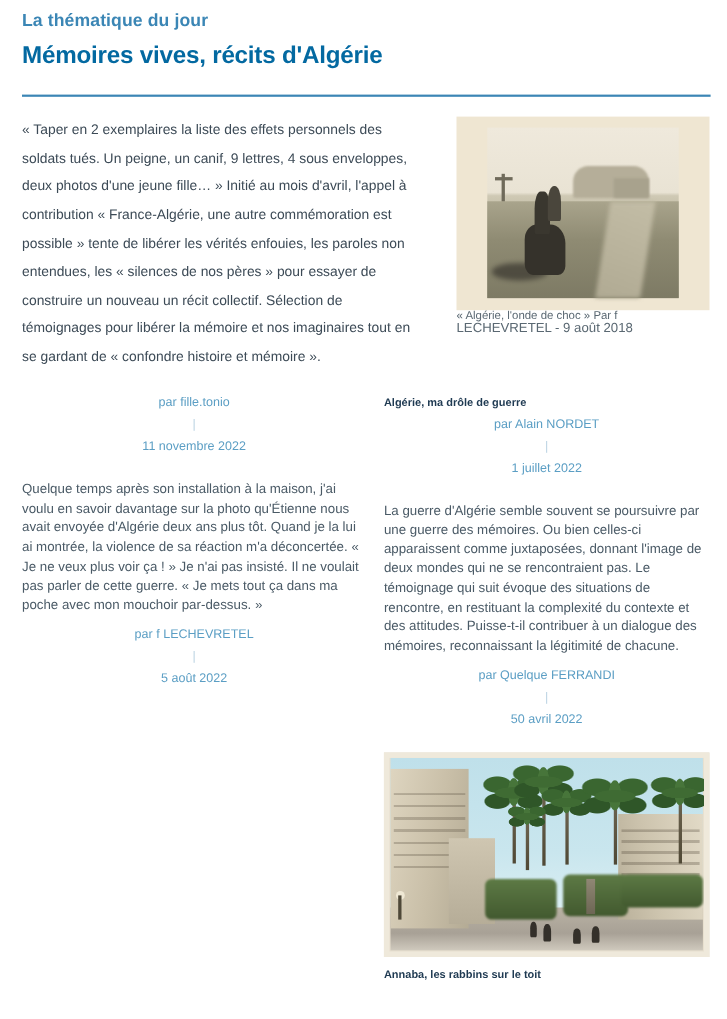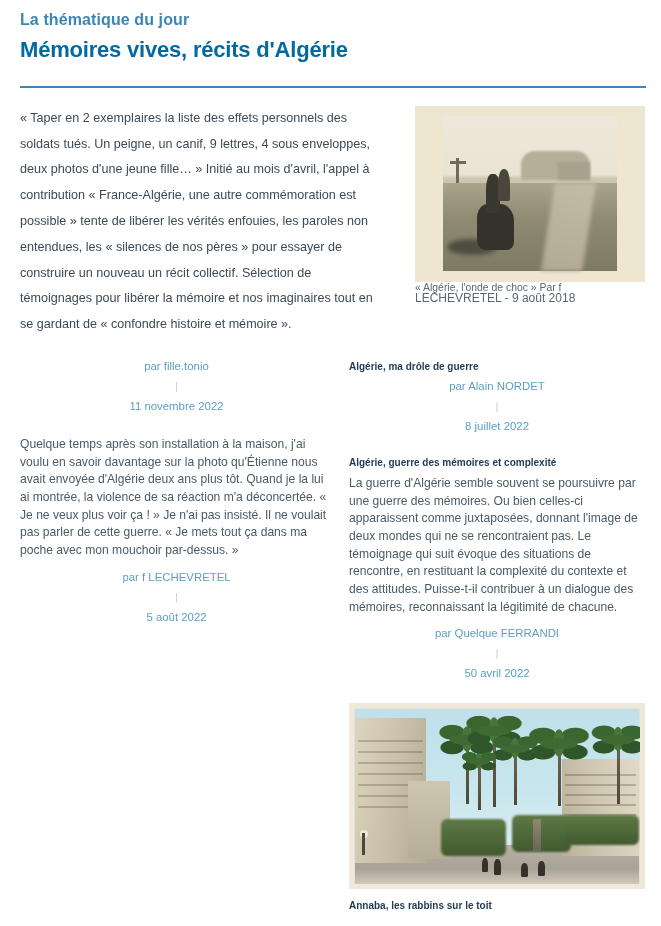--- a/index.html
+++ b/index.html
@@ -384,26 +384,25 @@
 
     </div>
 
     <div class="col-right">
 
       <div class="article">
         <h3 class="art-headline">Algérie, ma drôle de guerre</h3>
         <div class="byline">
           <span>par Alain NORDET</span>
           <span class="sep">|</span>
-          <span>8 juillet 2022</span>
+          <span>1 juillet 2022</span>
         </div>
       </div>
 
       <div class="article">
-        <h3 class="art-headline">Algérie, guerre des mémoires et complexité</h3>
         <p class="art-dek">La guerre d'Algérie semble souvent se poursuivre par une guerre des mémoires. Ou bien celles-ci apparaissent comme juxtaposées, donnant l'image de deux mondes qui ne se rencontraient pas. Le témoignage qui suit évoque des situations de rencontre, en restituant la complexité du contexte et des attitudes. Puisse-t-il contribuer à un dialogue des mémoires, reconnaissant la légitimité de chacune.</p>
         <div class="byline">
           <span>par Quelque FERRANDI</span>
           <span class="sep">|</span>
           <span>50 avril 2022</span>
         </div>
       </div>
 
       <figure class="postcard-figure" style="margin:0;">
         <div class="postcard">

